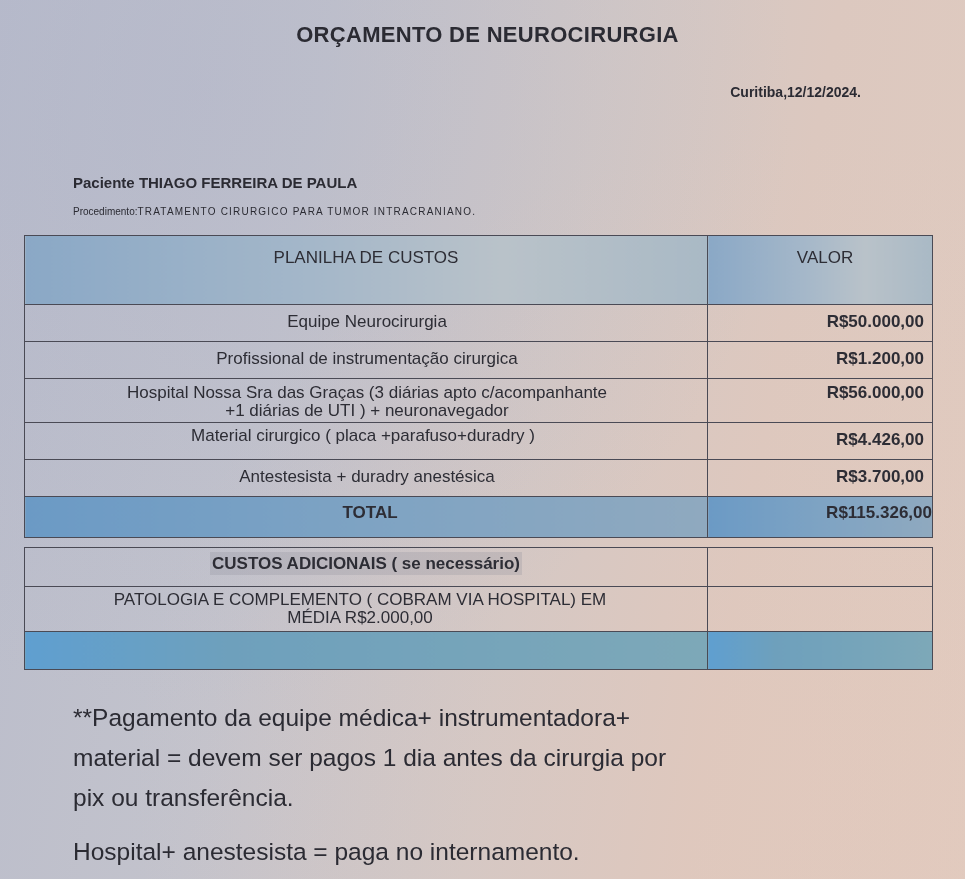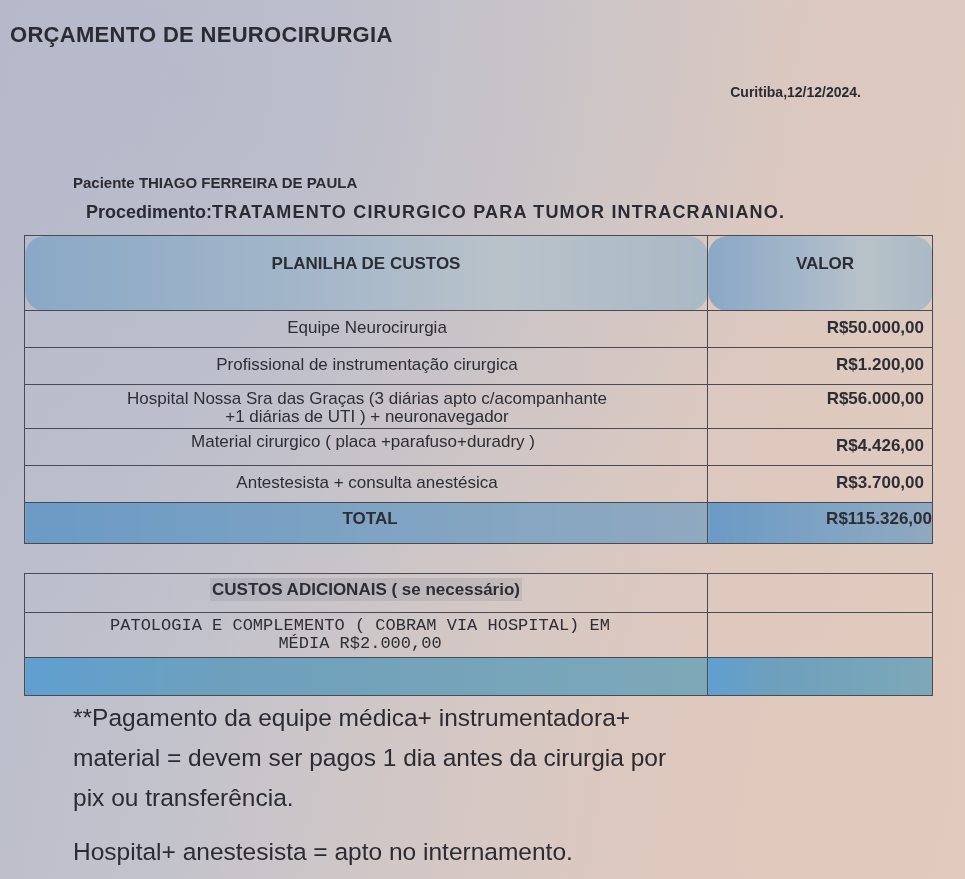--- a/index.html
+++ b/index.html
@@ -19,21 +19,21 @@
       position: absolute;
       inset: 0;
       background: radial-gradient(ellipse at 20% 10%, rgba(170,176,200,0.35) 0%, rgba(170,176,200,0) 55%),
                   radial-gradient(ellipse at 85% 90%, rgba(230,200,185,0.35) 0%, rgba(230,200,185,0) 60%);
       pointer-events: none;
     }
     .title {
       position: absolute;
       left: 0; right: 0;
       top: 22px;
-      text-align: left;
+      text-align: center;
       font-size: 22px;
       font-weight: bold;
       letter-spacing: 0.3px;
       color: #2b2b33;
       padding-left: 10px;
     }
     .date {
       position: absolute;
       right: 104px;
       top: 84px;
@@ -45,24 +45,24 @@
       position: absolute;
       left: 73px;
       top: 174px;
       font-size: 15px;
       font-weight: bold;
       color: #2b2b33;
       line-height: 18px;
     }
     .procedure {
       position: absolute;
-      left: 86px;
+      left: 73px;
       top: 203px;
-      font-size: 18px;
-      font-weight: bold;
+      font-size: 10px;
+      font-weight: normal;
       color: #2b2b33;
       line-height: 18px;
     }
     .procedure .proc-value {
       letter-spacing: 1.2px;
     }
     table {
       border-collapse: collapse;
       position: absolute;
       table-layout: fixed;
@@ -78,24 +78,23 @@
     .cost-table {
       left: 24px;
       top: 235px;
       width: 908px;
     }
     .cost-table .col-desc { width: 683px; }
     .cost-table .col-val { width: 225px; }
     .hdr td {
       background: linear-gradient(90deg, #8aa8c6 0%, #a6b8c9 45%, #b9c2c9 70%, #a9b9c5 100%);
       height: 56px;
-      font-weight: bold;
+      font-weight: normal;
       text-align: center;
-      padding-top: 18px;
-      border-radius: 20px;
+      padding-top: 12px;
     }
     .hdr td.val-h { text-align: center; padding-left: 10px; margin-left: 40px; }
     .row td {
       background: transparent;
       padding: 8px 6px 0 8px;
       height: 28px;
       line-height: 18px;
     }
     .row td.val {
       text-align: right;
@@ -106,40 +105,39 @@
     .row.material td.desc { padding-left: 0; padding-top: 4px; height: 29px; }
     .total td {
       background: linear-gradient(90deg, #6b9ac5 0%, #7ea3c3 50%, #8fa9bf 100%);
       font-weight: bold;
       height: 34px;
       padding: 6px 0 0 8px;
     }
     .total td.val { text-align: right; }
     .extra-table {
       left: 24px;
-      top: 573px;
+      top: 547px;
       width: 908px;
     }
     .extra-table .col-desc { width: 683px; }
     .extra-table .col-val { width: 225px; }
     .extra-hdr td {
       height: 32px;
       padding: 6px 8px 0 8px;
       font-weight: bold;
       background: transparent;
     }
     .extra-hdr .hl {
       background: rgba(140,140,150,0.25);
       padding: 2px 2px;
     }
     .extra-row td {
       height: 40px;
       padding: 4px 20px 0 8px;
       line-height: 18px;
-      font-family: Liberation Mono, monospace;
     }
     .extra-blue td {
       height: 37px;
       background: linear-gradient(90deg, #5f9fd0 0%, #6ea0bc 30%, #7da8b8 100%);
     }
     .notes {
       position: absolute;
       left: 73px;
       top: 698px;
       width: 800px;
@@ -189,21 +187,21 @@
       <div>Hospital Nossa Sra das Graças  (3 diárias apto c/acompanhante</div>
       <div>+1 diárias de UTI ) + neuronavegador</div>
     </td>
     <td class="val">R$56.000,00</td>
   </tr>
   <tr class="row material">
     <td class="desc">Material cirurgico ( placa +parafuso+duradry )</td>
     <td class="val">R$4.426,00</td>
   </tr>
   <tr class="row">
-    <td class="desc">Antestesista + consulta anestésica</td>
+    <td class="desc">Antestesista + duradry anestésica</td>
     <td class="val">R$3.700,00</td>
   </tr>
   <tr class="total">
     <td>TOTAL</td>
     <td class="val">R$115.326,00</td>
   </tr>
 </tbody>
   </table>
 
 <table class="extra-table">
@@ -229,14 +227,14 @@
   </tr>
 </tbody>
   </table>
 
 <div class="notes">
   <p>
     <span>**Pagamento da equipe médica+ instrumentadora+</span><br>
     <span>material = devem ser pagos 1 dia antes da cirurgia por</span><br>
     <span>pix ou transferência.</span>
   </p>
-  <p class="n2">Hospital+ anestesista = apto no internamento.</p>
+  <p class="n2">Hospital+ anestesista = paga no internamento.</p>
 </div>
 
 </body></html>

